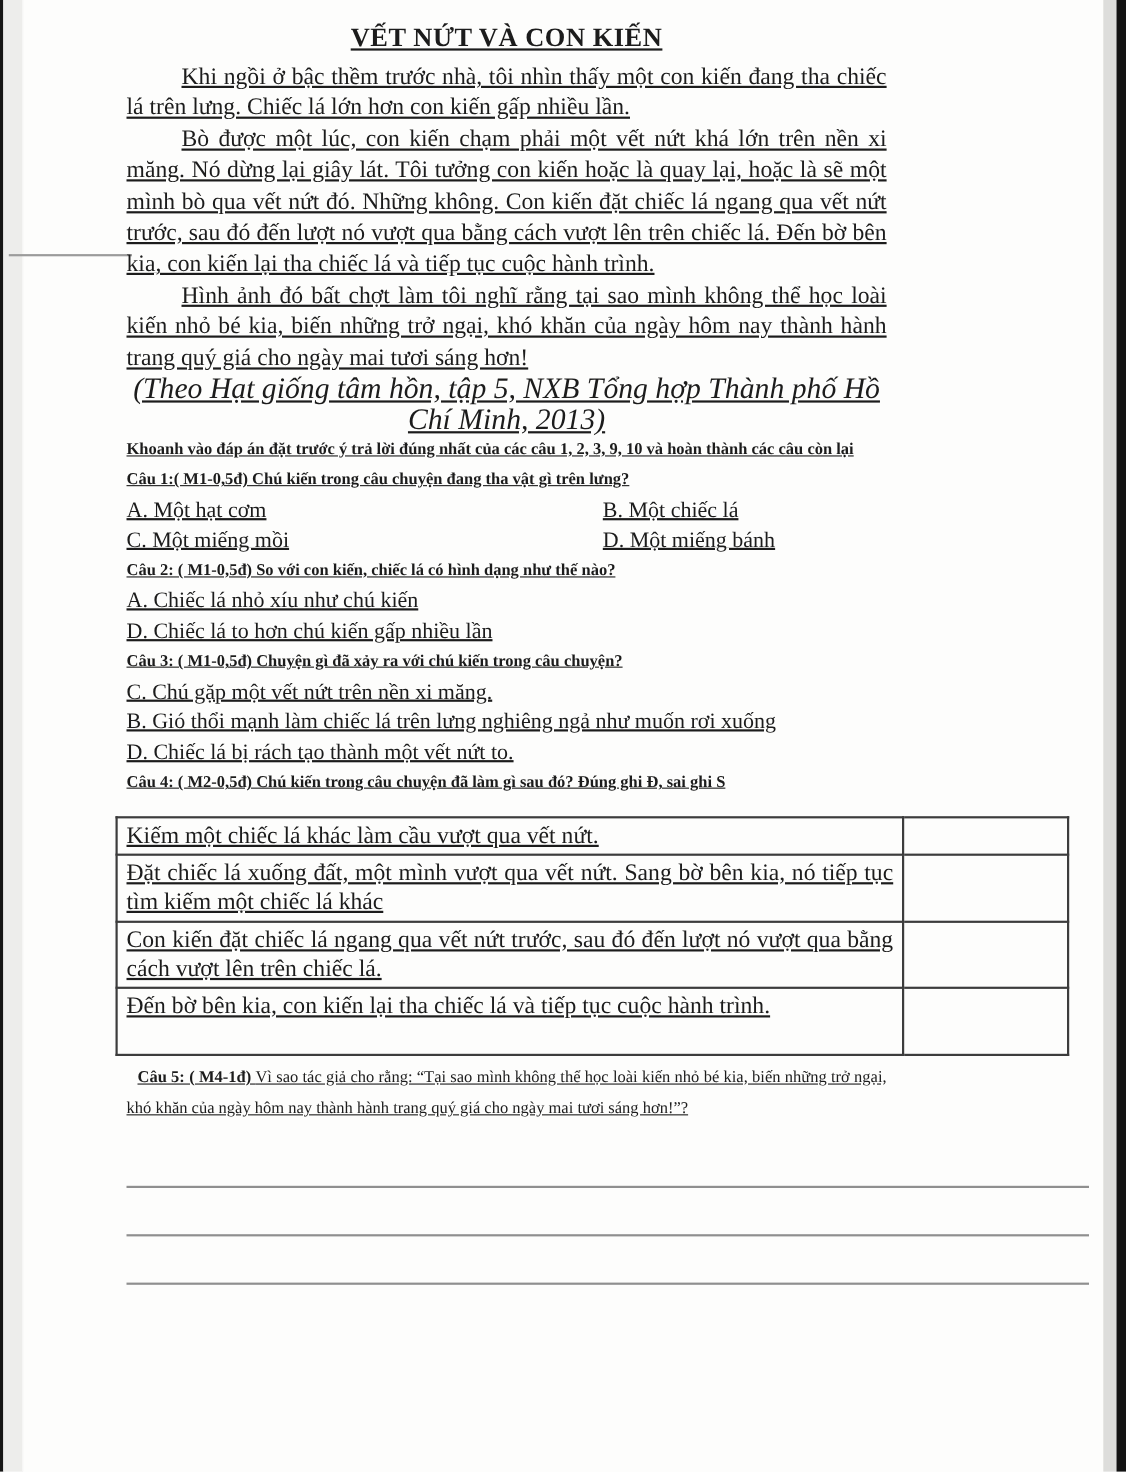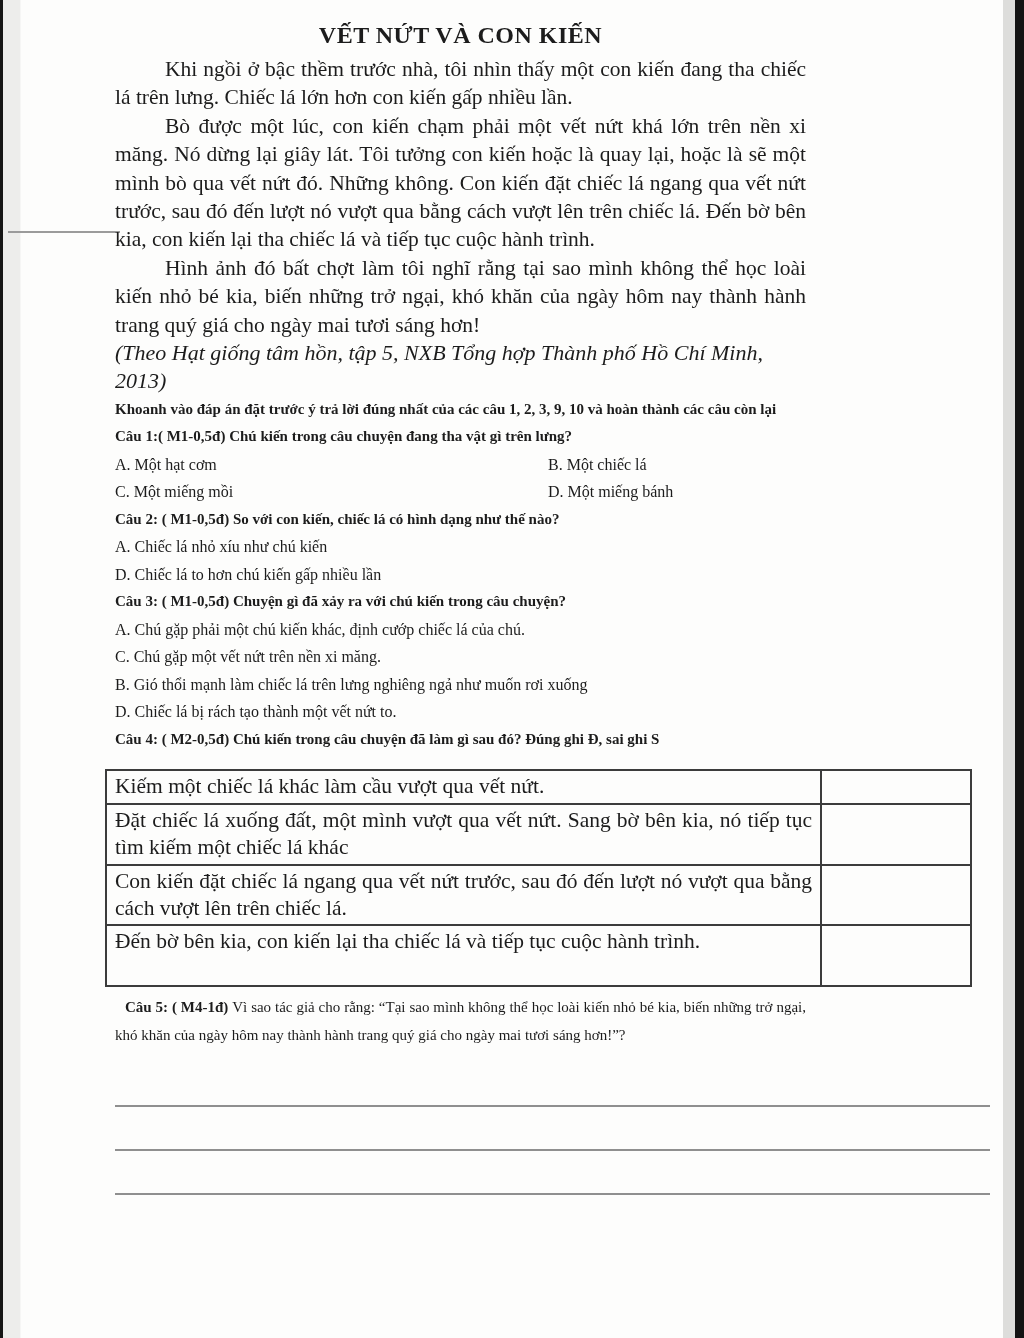--- a/index.html
+++ b/index.html
@@ -22,51 +22,52 @@
   .edge-right-gray{position:absolute;left:1003px;top:0;width:12px;height:1338px;background:#dddddb;}
   .edge-right-black{position:absolute;left:1015px;top:0;width:9px;height:1338px;background:#131313;}
   
   .stray-line{position:absolute;left:8px;top:231px;width:112px;height:2px;background:#9b9b9b;}
 
   .content{
     position:absolute;left:0;top:0;
     width:872px;
     padding:20px 66px 0 115px;
     box-sizing:border-box;
+    text-decoration:underline;
   }
   .title{
     text-align:center;
     font-weight:bold;
     font-size:24px;
     line-height:30px;
     margin:0 0 5px 0;
     letter-spacing:.5px;
   }
   p{margin:0;}
   .body-text{
     font-size:21.5px;
     line-height:28.4px;
     text-align:justify;
   }
   .indent{text-indent:50px;}
   .source{
     font-style:italic;
-    text-align:left;
-    font-size:22px;
+    text-align:center;
+    font-size:27px;
     line-height:28.4px;
   }
   .bold{font-weight:bold;}
   .q-heading{
     font-weight:bold;
     font-size:15px;
     line-height:27.5px;
     text-align:justify;
   }
   .option{
-    font-size:16px;
+    font-size:20px;
     line-height:27.5px;
   }
   .opt-grid{
     display:grid;
     grid-template-columns:433px 1fr;
   }
   .q4-table{
     border-collapse:collapse;
     margin:16px 0 6px -10px;
     width:867px;
@@ -129,21 +130,20 @@
     <div class="opt-grid">
       <span class="option">C. Một miếng mồi</span>
       <span class="option">D. Một miếng bánh</span>
     </div>
 
     <p class="q-heading">Câu 2: ( M1-0,5đ)  So với con kiến, chiếc lá có hình dạng như thế nào?</p>
     <p class="option">A. Chiếc lá nhỏ xíu như chú kiến</p>
     <p class="option">D. Chiếc lá to hơn chú kiến gấp nhiều lần</p>
 
     <p class="q-heading">Câu 3: ( M1-0,5đ)  Chuyện gì đã xảy ra với chú kiến trong câu chuyện?</p>
-    <p class="option">A. Chú gặp phải một chú kiến khác, định cướp chiếc lá của chú.</p>
     <p class="option">C. Chú gặp một vết nứt trên nền xi măng.</p>
     <p class="option">B. Gió thổi mạnh làm chiếc lá trên lưng nghiêng ngả như muốn rơi xuống</p>
     <p class="option">D. Chiếc lá bị rách tạo thành một vết nứt to.</p>
 
     <p class="q-heading">Câu 4: ( M2-0,5đ)   Chú kiến trong câu chuyện đã làm gì sau đó? Đúng ghi Đ, sai ghi S</p>
 
     <table class="q4-table">
       <tbody>
         <tr class="row-r1">
           <td>Kiếm một chiếc lá khác làm cầu vượt qua vết nứt.</td>

